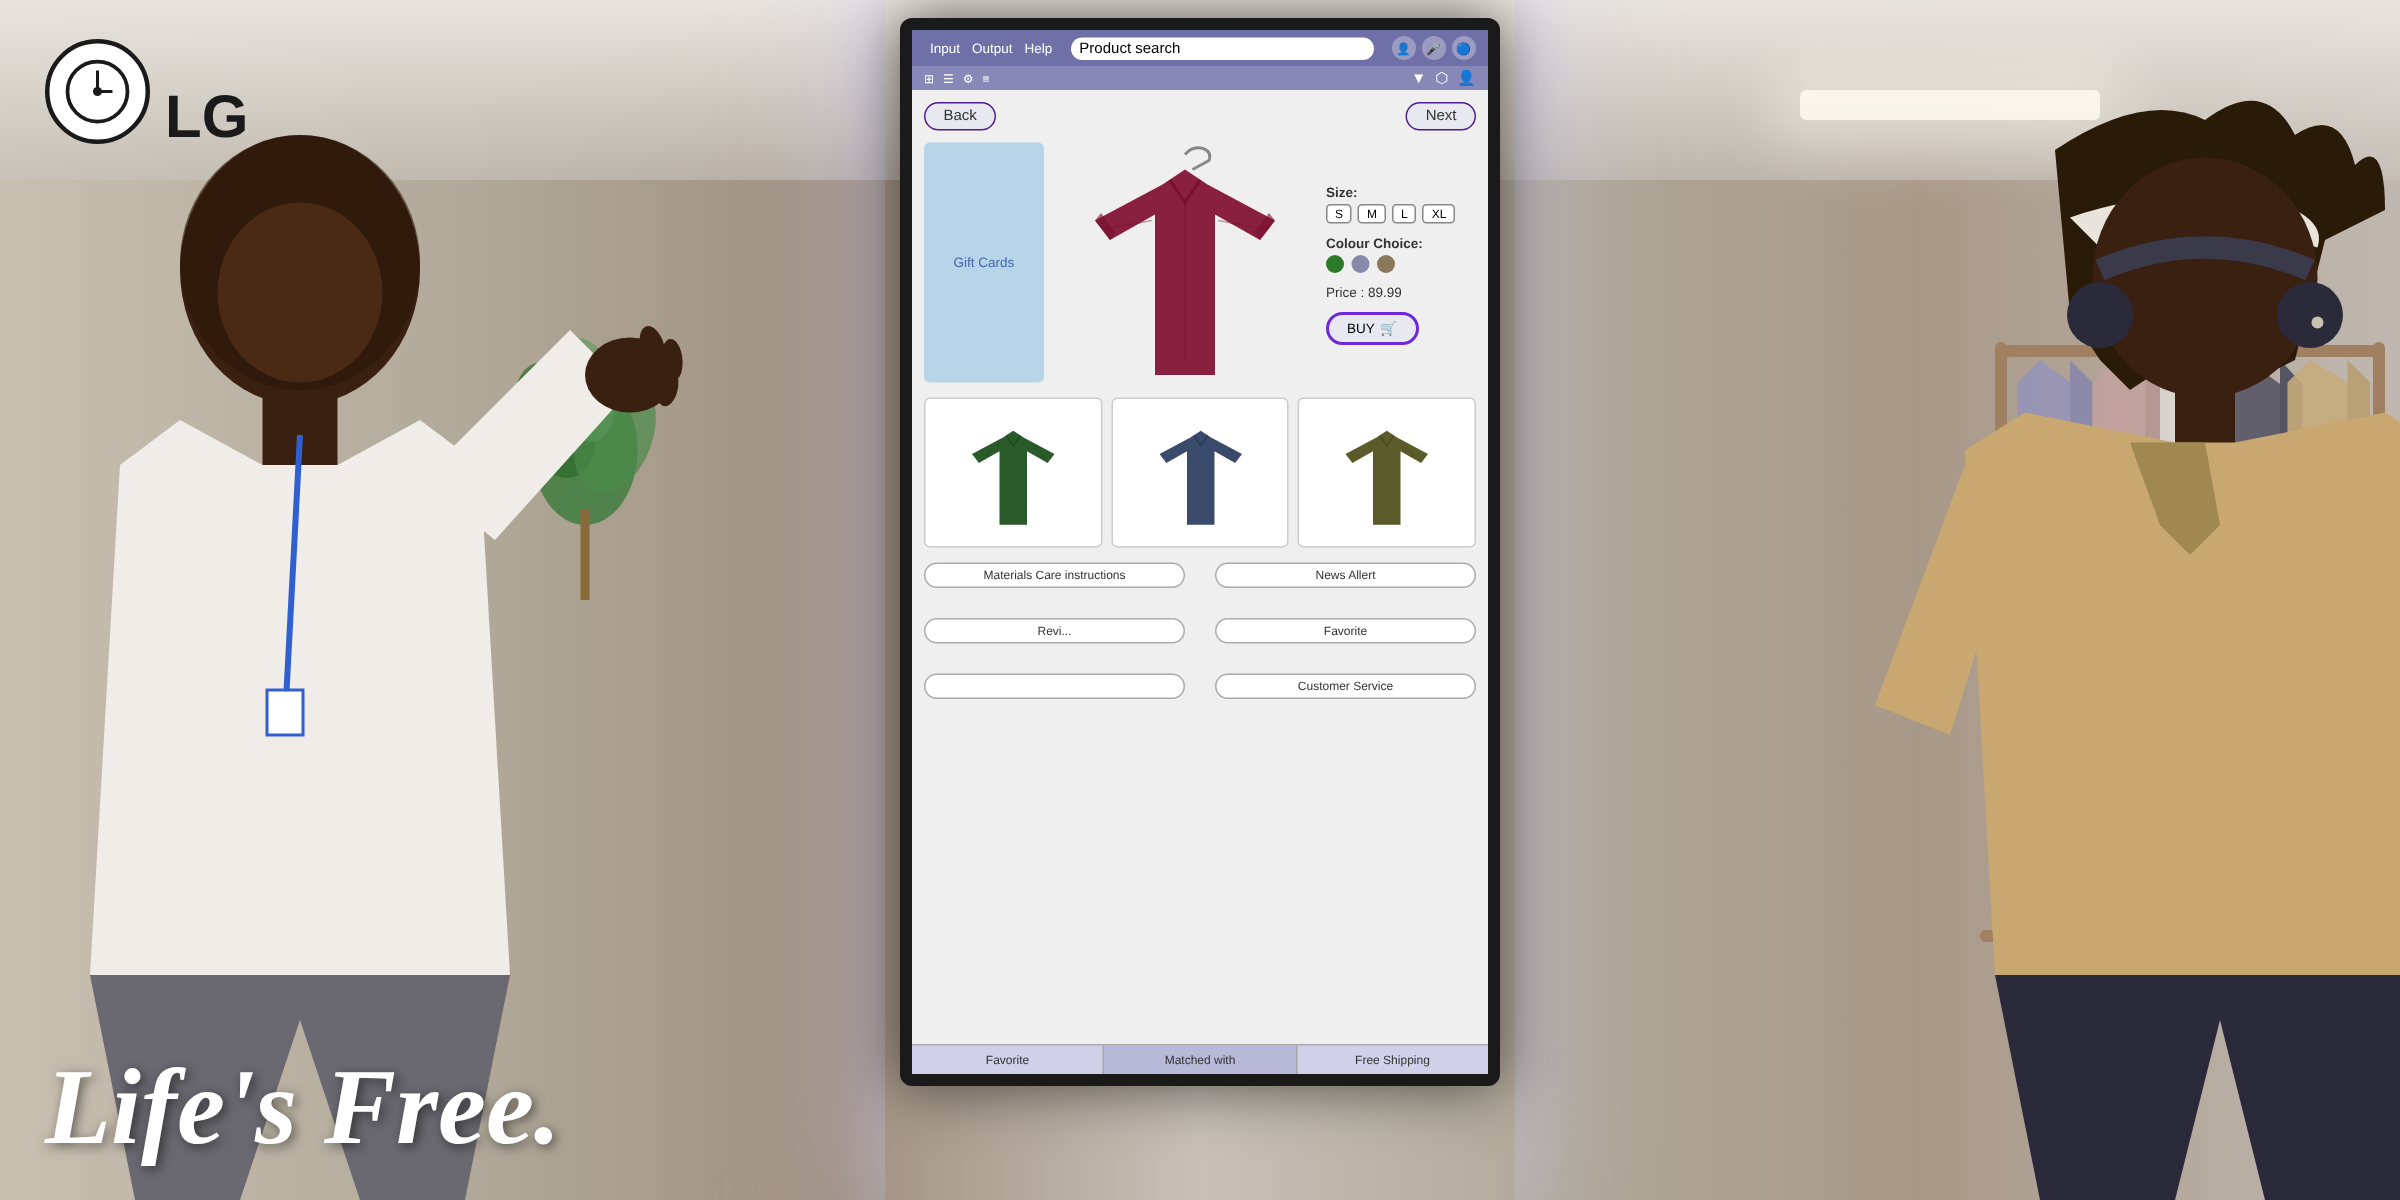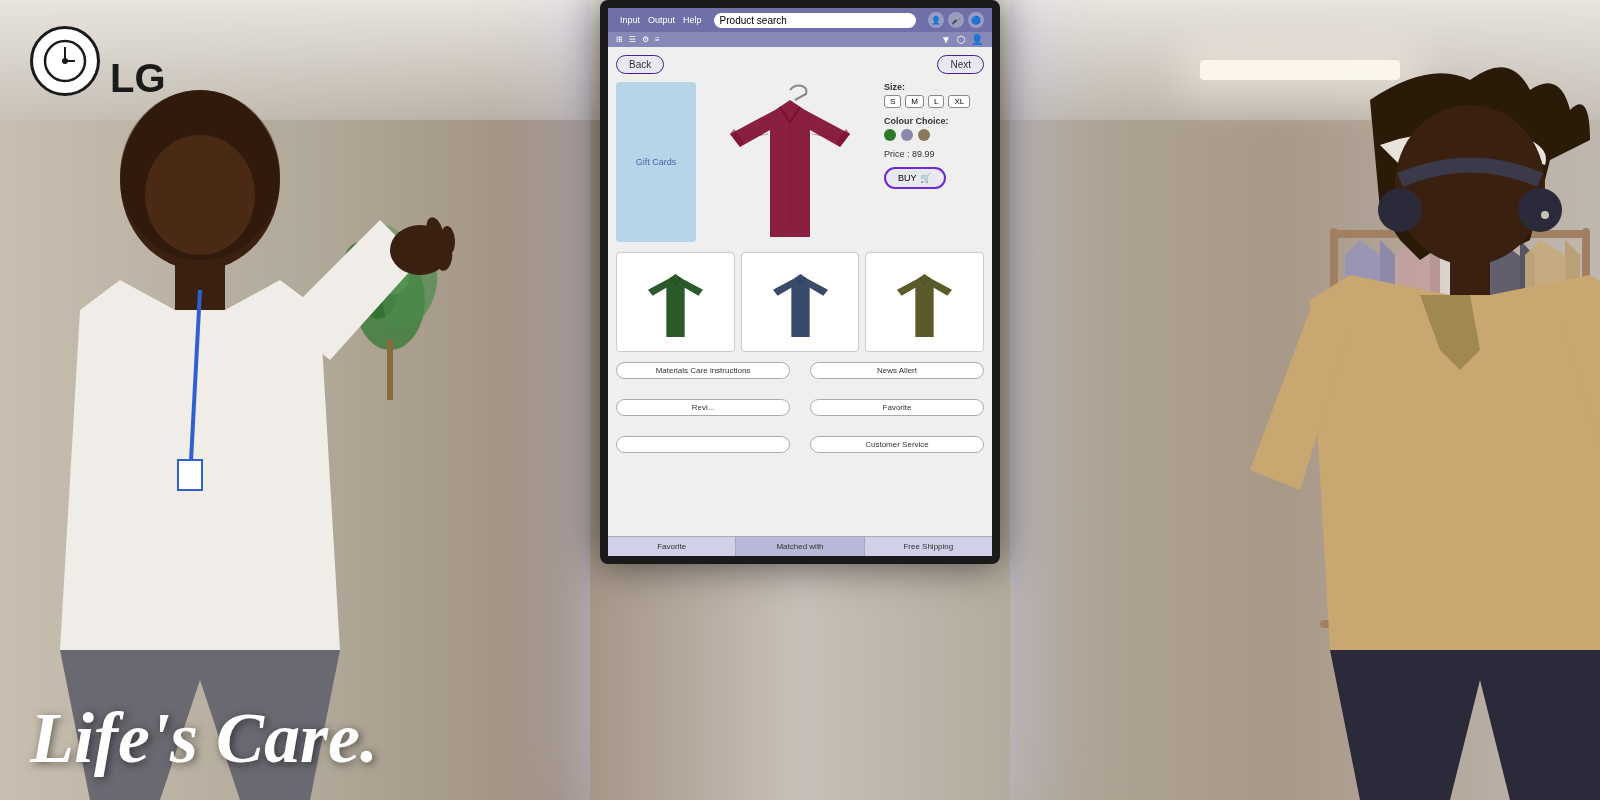--- a/index.html
+++ b/index.html
@@ -54,24 +54,24 @@
       color: white;
       font-family: Georgia, serif;
       font-style: italic;
       text-shadow: 2px 2px 8px rgba(0,0,0,0.5);
     }
 
     
     .kiosk-screen {
       position: absolute;
       left: 50%;
-      top: 0;
+      top: 12px;
       transform: translateX(-50%);
       width: 400px;
-      height: 564px;
+      height: 712px;
       background: #f0efef;
       border: 8px solid #1a1a1a;
       border-radius: 8px;
       z-index: 50;
       overflow: hidden;
       box-shadow: 0 0 40px rgba(0,0,0,0.6);
       display: flex;
       flex-direction: column;
     }
 
@@ -182,20 +182,21 @@
       flex: 1;
       display: flex;
       align-items: center;
       justify-content: center;
     }
 
     
     .product-details {
       width: 100px;
       font-size: 9px;
+      margin-top: 28px;
     }
     .size-label { color: #333; margin-bottom: 3px; font-weight: bold; }
     .size-options {
       display: flex;
       gap: 4px;
       margin-bottom: 8px;
     }
     .size-btn {
       padding: 1px 5px;
       border: 1px solid #888;
@@ -453,21 +454,21 @@
       <circle cx="22" cy="22" r="20" fill="none" stroke="#1a1a1a" stroke-width="2.5"></circle>
 
       <circle cx="22" cy="22" r="3" fill="#1a1a1a"></circle>
       <line x1="22" y1="22" x2="22" y2="8" stroke="#1a1a1a" stroke-width="2"></line>
       <line x1="22" y1="22" x2="32" y2="22" stroke="#1a1a1a" stroke-width="2"></line>
     </svg>
   </div>
   <div class="lg-text">LG</div>
 </div>
 
-<div class="tagline">Life's Care.</div>
+<div class="tagline">Life's Free.</div>
 
 <div class="screen-glow"></div>
 
 <div class="kiosk-screen">
 
   <div class="screen-topbar">
     <span class="topbar-menu-text">Input</span>
     <span class="topbar-menu-text">Output</span>
     <span class="topbar-menu-text">Help</span>
     <div class="topbar-search">

